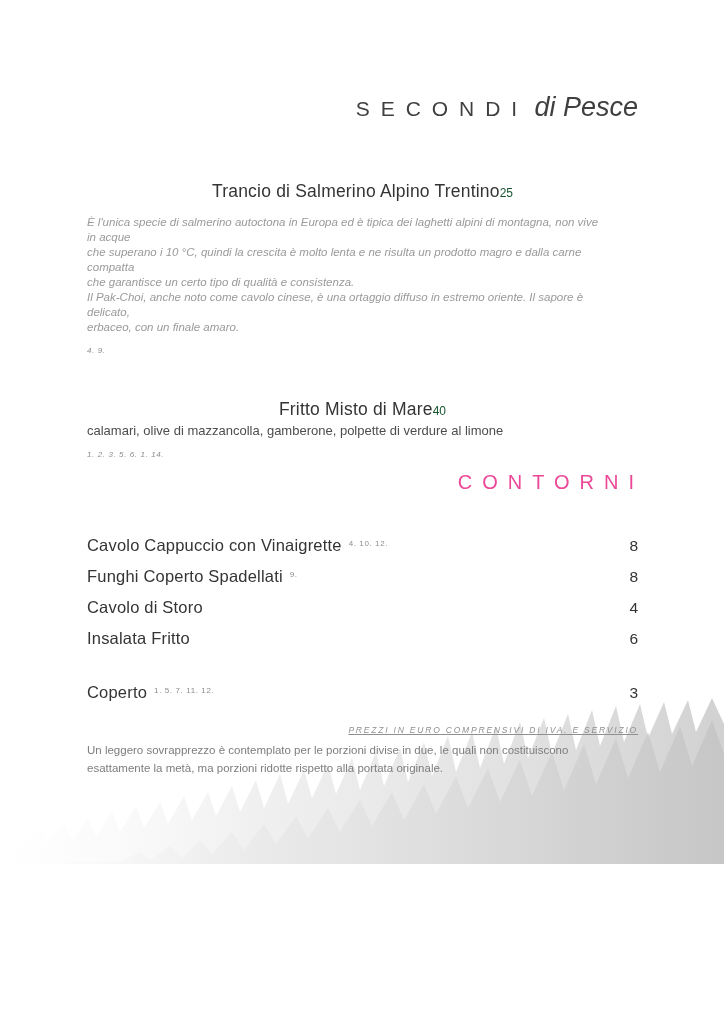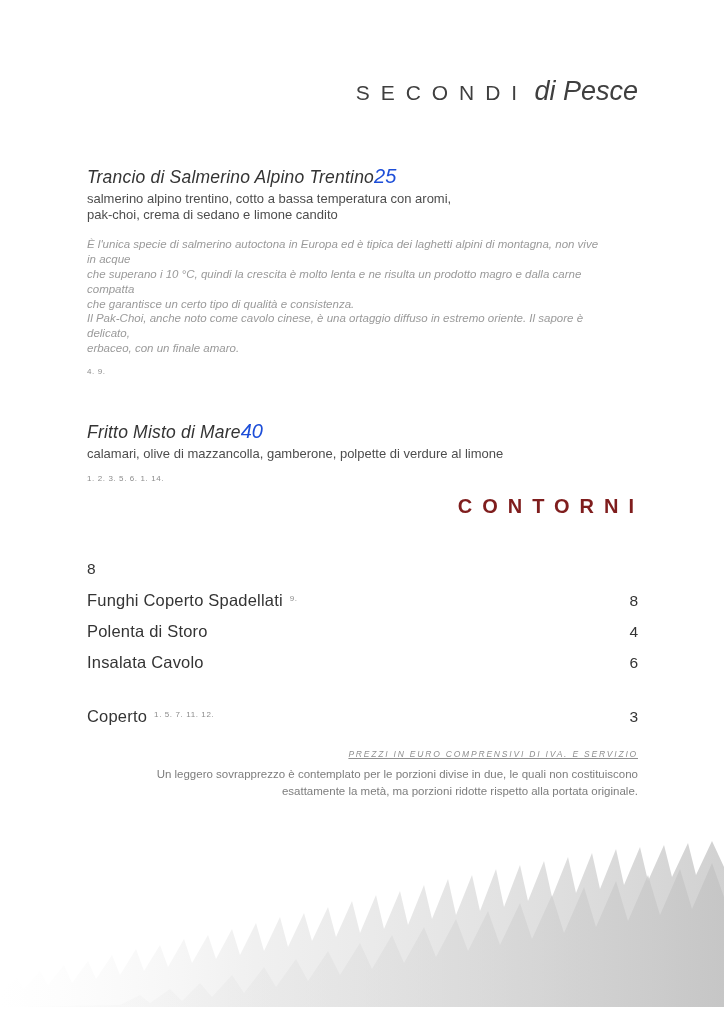--- a/index.html
+++ b/index.html
@@ -1,54 +1,54 @@
 <!DOCTYPE html>
 <html><head>
 <meta charset="utf-8">
 <style>
   * { margin:0; padding:0; box-sizing:border-box; }
   html,body { background:#ffffff; }
   .page {
-    position:relative; width:724px; height:1007px; margin:0 auto;
+    position:relative; width:724px; height:848px; margin:16px auto;
     background:#ffffff; overflow:hidden;
     font-family:"Liberation Sans", sans-serif; color:#3c3c3c;
   }
   .forest { position:absolute; left:0; bottom:0; z-index:0; }
   .content { position:absolute; left:87px; right:86px; top:0; z-index:1; }
 
   .menu-header { margin-top:76px; text-align:right; }
   .title-main { font-size:21px; letter-spacing:0.52em; color:#3f3f3f; font-weight:400; }
   .title-accent { font-size:27px; font-style:italic; font-weight:300; color:#3f3f3f; margin-left:2px; }
 
   .item { }
-  .item-row { display:flex; justify-content:flex-start; align-items:baseline;font-style:italic; }
+  .item-row { display:flex; justify-content:center; align-items:baseline; }
   .item-name { font-size:17.5px; color:#343434; font-weight:400; letter-spacing:0.2px; }
-  .item-price { font-size:20px; color:#1d4ed8; }
+  .item-price { font-size:12px; color:#14532d; }
   .item-desc { font-size:13px; line-height:1.26; color:#4d4d4d; white-space:pre-line; margin-top:3px; font-weight:300; }
   .item-note { font-size:11.5px; font-style:italic; color:#9a9a9a; line-height:1.3; white-space:pre-line; margin-top:13px; max-width:512px; }
-  .allergens { font-size:8px; color:#8c8c8c; letter-spacing:0.6px; }
+  .allergens { font-size:8px; color:#8c8c8c; letter-spacing:0.6px;font-style:italic; }
   .item .allergens { margin-top:11px; }
 
   .item-1 { margin-top:58px; }
   .item-2 { margin-top:46px; }
   .item-3 { margin-top:44px; }
 
-  .section-heading { margin-top:12px; text-align:right; font-size:20px; letter-spacing:0.5em; color:#7f1d1d; margin-right:-6px;font-weight:bold; }
+  .section-heading { margin-top:12px; text-align:right; font-size:20px; letter-spacing:0.5em; color:#ec4899; margin-right:-6px; }
 
   .contorni-list { margin-top:42px; }
   .contorno-row { display:flex; justify-content:space-between; align-items:baseline; margin-bottom:11px; height:20px; }
   .c-left { display:flex; align-items:baseline; }
   .c-name { font-size:16.5px; color:#343434; letter-spacing:0.2px; }
   .c-allergens { font-size:8px; color:#8c8c8c; letter-spacing:0.6px; margin-left:7px; position:relative; top:-5px; }
   .c-price { font-size:15.5px; color:#343434; }
 
   .coperto-row { margin-top:34px;gap:20px; }
 
   .footer-caps { margin-top:22px; text-align:right; font-size:8.5px; letter-spacing:1.8px; color:#8f8f8f; font-style:italic;text-decoration:underline; }
-  .footer-body { margin-top:7px; text-align:right; font-size:11.5px; color:#7d7d7d; line-height:1.55; white-space:pre-line; }
+  .footer-body { margin-top:7px; font-size:11.5px; color:#7d7d7d; line-height:1.55; white-space:pre-line; }
 </style>
 </head>
 <body>
 
 <div class="page">
 
   <svg class="forest" width="724" height="170" viewBox="0 0 724 170" aria-hidden="true">
     <defs>
       <linearGradient id="fade" x1="0" y1="0" x2="1" y2="0">
         <stop offset="0" stop-color="#f2f2f2" stop-opacity="0"></stop>
@@ -70,22 +70,20 @@
     <div class="menu-header">
       <span class="title-main">SECONDI</span>
       <span class="title-accent">di Pesce</span>
     </div>
 
     <div class="item item-1">
       <div class="item-row">
         <span class="item-name">Trancio di Salmerino Alpino Trentino</span>
         <span class="item-price">25</span>
       </div>
-      <div class="item-desc">salmerino alpino trentino, cotto a bassa temperatura con aromi,
-pak-choi, crema di sedano e limone candito</div>
       <div class="item-note">È l'unica specie di salmerino autoctona in Europa ed è tipica dei laghetti alpini di montagna, non vive in acque
 che superano i 10 °C, quindi la crescita è molto lenta e ne risulta un prodotto magro e dalla carne compatta
 che garantisce un certo tipo di qualità e consistenza.
 Il Pak-Choi, anche noto come cavolo cinese, è una ortaggio diffuso in estremo oriente. Il sapore è delicato,
 erbaceo, con un finale amaro.</div>
       <div class="allergens">4. 9.</div>
     </div>
 
 
     <div class="item item-3">
@@ -94,39 +92,43 @@
         <span class="item-price">40</span>
       </div>
       <div class="item-desc">calamari, olive di mazzancolla, gamberone, polpette di verdure al limone</div>
       <div class="allergens">1. 2. 3. 5. 6. 1. 14.</div>
     </div>
 
     <div class="section-heading" style="letter-spacing:0.5em;">CONTORNI</div>
 
     <div class="contorni-list">
       <div class="contorno-row">
+        <span class="c-left">
+          <span class="c-name">Cavolo Cappuccio con Vinaigrette</span>
+          <span class="c-allergens">4. 10. 12.</span>
+        </span>
         <span class="c-price">8</span>
       </div>
       <div class="contorno-row">
         <span class="c-left">
           <span class="c-name">Funghi Coperto Spadellati</span>
           <span class="c-allergens">9.</span>
         </span>
         <span class="c-price">8</span>
       </div>
       <div class="contorno-row">
         <span class="c-left">
-          <span class="c-name">Polenta di Storo</span>
+          <span class="c-name">Cavolo di Storo</span>
           <span class="c-allergens"></span>
         </span>
         <span class="c-price">4</span>
       </div>
       <div class="contorno-row">
         <span class="c-left">
-          <span class="c-name">Insalata Cavolo</span>
+          <span class="c-name">Insalata Fritto</span>
           <span class="c-allergens"></span>
         </span>
         <span class="c-price">6</span>
       </div>
     </div>
 
     <div class="contorno-row coperto-row">
       <span class="c-left">
         <span class="c-name">Coperto</span>
         <span class="c-allergens">1. 5. 7. 11. 12.</span>

